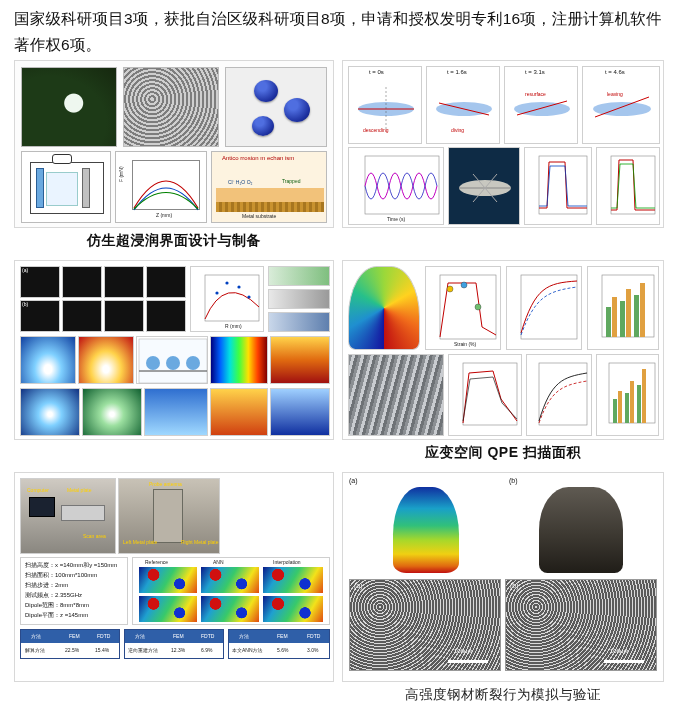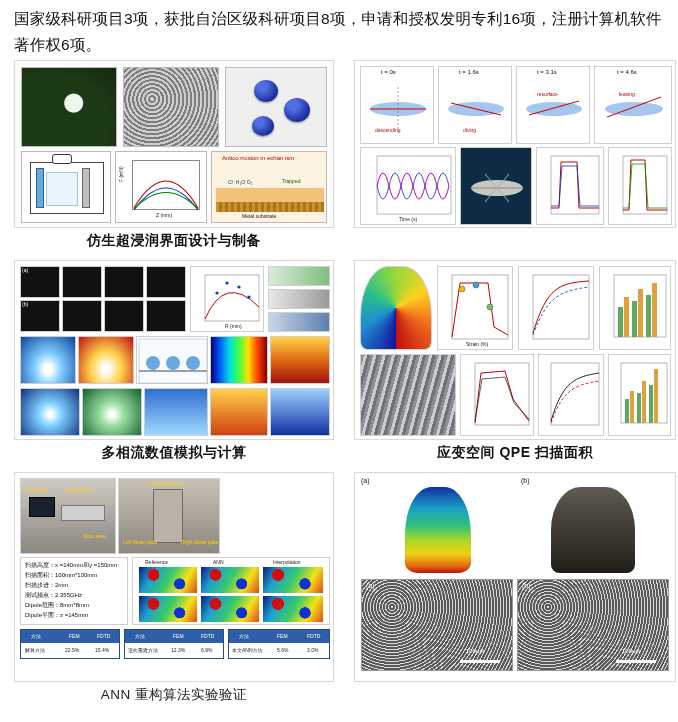--- a/index.html
+++ b/index.html
@@ -12,21 +12,21 @@
     position:relative;
   }
   .intro{
     position:absolute;left:14px;top:6px;width:652px;
     font-size:15.5px;line-height:26px;letter-spacing:.2px;
     color:#111;
   }
   .grid{
     position:absolute;left:14px;top:60px;width:652px;
   }
-  .row{display:flex;gap:20px;margin-bottom:4px;}
+  .row{display:flex;gap:8px;margin-bottom:4px;}
   .cell{position:relative;}
   .panel{
     border:1px solid #d8d8d8;
     background:#fff;
     box-sizing:border-box;
     overflow:hidden;
     position:relative;
   }
   .caption{
     text-align:center;
@@ -271,21 +271,20 @@
         </div>
         <div class="mini jet" style="left:195px;top:75px;width:58px;height:48px;"></div>
         <div class="mini" style="left:255px;top:75px;width:60px;height:48px;background:linear-gradient(180deg,#ffd24a,#e06a10,#a01010);"></div>
 
         <div class="mini" style="left:5px;top:127px;width:60px;height:48px;background:radial-gradient(circle at 50% 55%,#ffffff 0 6%,#7fd0ff 30%,#103080 100%);"></div>
         <div class="mini" style="left:67px;top:127px;width:60px;height:48px;background:radial-gradient(circle at 50% 55%,#ffffff 0 6%,#9ce0a0 30%,#106030 100%);"></div>
         <div class="mini" style="left:129px;top:127px;width:64px;height:48px;background:linear-gradient(180deg,#2f6fd0,#9fd8ff);"></div>
         <div class="mini" style="left:195px;top:127px;width:58px;height:48px;background:linear-gradient(180deg,#ffd24a,#d04010);"></div>
         <div class="mini" style="left:255px;top:127px;width:60px;height:48px;background:linear-gradient(180deg,#9fd0ff,#1030a0);"></div>
       </div>
-      <div class="caption">多相流数值模拟与计算</div>
     </div>
 
     <div class="cell">
       <div class="panel p4">
 
         <div class="mini tube" style="left:5px;top:5px;width:72px;height:84px;border-radius:40% 40% 10% 10%/60% 60% 10% 10%;"></div>
 
         <div class="mini" style="left:82px;top:5px;width:76px;height:84px;background:#fff;">
           <svg width="76" height="84" style="position:absolute;left:0;top:0;">
             <rect x="14" y="8" width="56" height="64" fill="#fff" stroke="#888" stroke-width=".6"></rect>
@@ -415,21 +414,20 @@
           <div class="fig tblhdr" style="left:0;top:0;width:100%;height:13px;">
             <span class="lbl" style="left:10px;top:3px;color:#fff;">方法</span>
             <span class="lbl" style="left:48px;top:3px;color:#fff;">FEM</span>
             <span class="lbl" style="left:78px;top:3px;color:#fff;">FDTD</span>
           </div>
           <span class="lbl" style="left:3px;top:17px;">本文ANN方法</span>
           <span class="lbl" style="left:48px;top:17px;">5.6%</span>
           <span class="lbl" style="left:78px;top:17px;">3.0%</span>
         </div>
       </div>
-      <div class="caption light">ANN 重构算法实验验证</div>
     </div>
 
     <div class="cell">
       <div class="panel p6">
         <div class="tag" style="left:6px;top:4px;">(a)</div>
         <div class="tag" style="left:166px;top:4px;">(b)</div>
 
         <div class="fig" style="left:50px;top:14px;width:66px;height:86px;border-radius:40% 40% 20% 20%/55% 55% 12% 12%;background:linear-gradient(180deg,#1030a0,#19a0c8 25%,#31c07a 45%,#a8d82a 62%,#f0d012 78%,#e06a10 92%,#c01010);"></div>
 
         <div class="fig specimen" style="left:196px;top:14px;width:84px;height:86px;border-radius:35% 35% 10% 10%/50% 50% 10% 10%;"></div>
@@ -438,16 +436,17 @@
           <div class="tag" style="left:4px;top:2px;color:#fff;">(a)</div>
           <div class="scalebar" style="left:98px;top:80px;width:40px;"></div>
           <div class="scaletext" style="left:104px;top:68px;">100μm</div>
         </div>
         <div class="fig sembig" style="left:162px;top:106px;width:152px;height:92px;border:1px solid #999;">
           <div class="tag" style="left:4px;top:2px;color:#fff;">(b)</div>
           <div class="scalebar" style="left:98px;top:80px;width:40px;"></div>
           <div class="scaletext" style="left:104px;top:68px;">100μm</div>
         </div>
       </div>
+      <div class="caption light">高强度钢材断裂行为模拟与验证</div>
     </div>
   </div>
 
 </div>
 
 </body></html>

